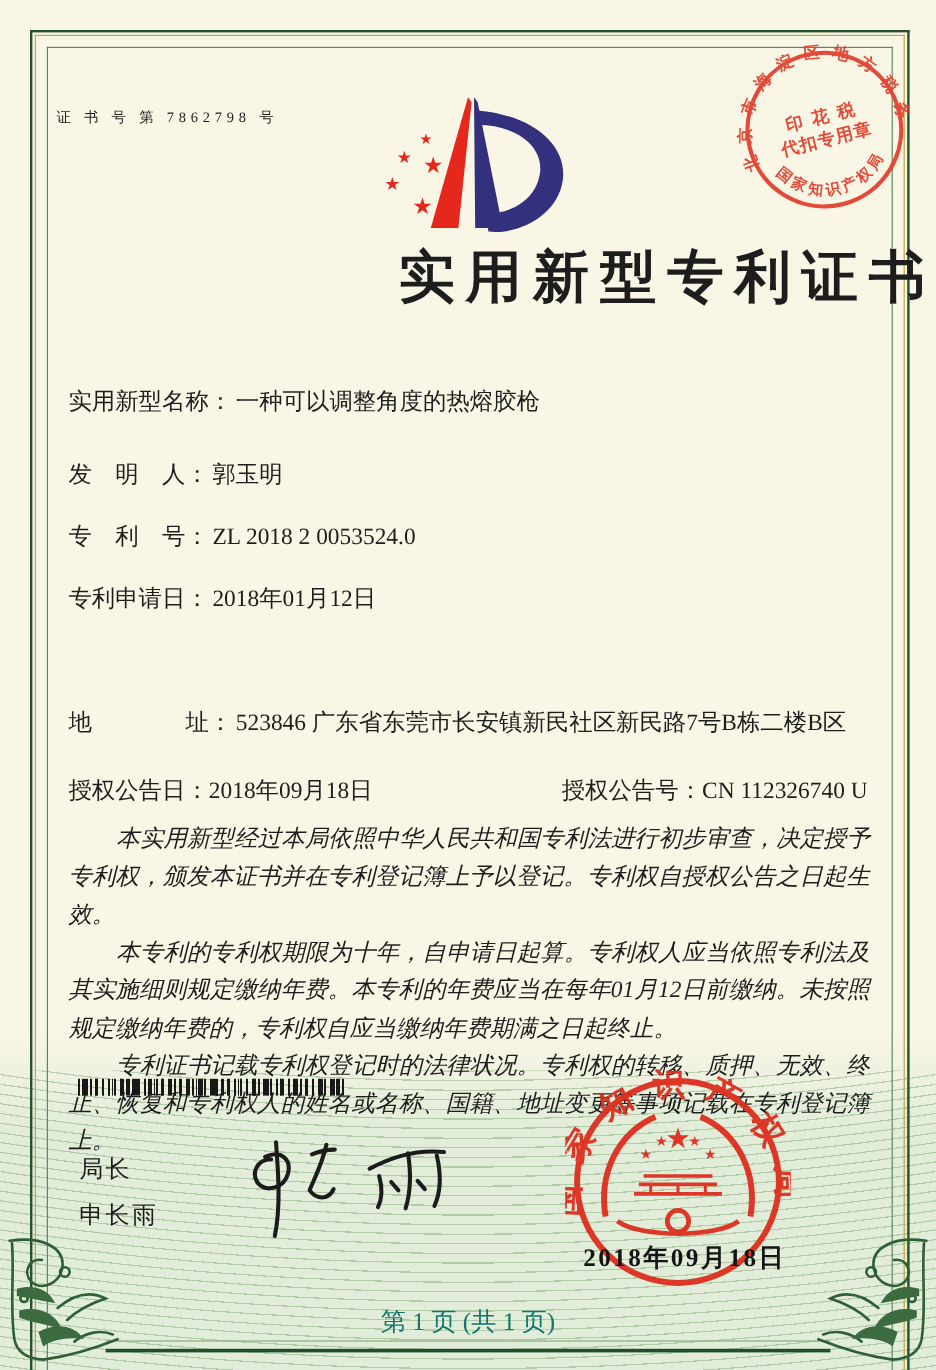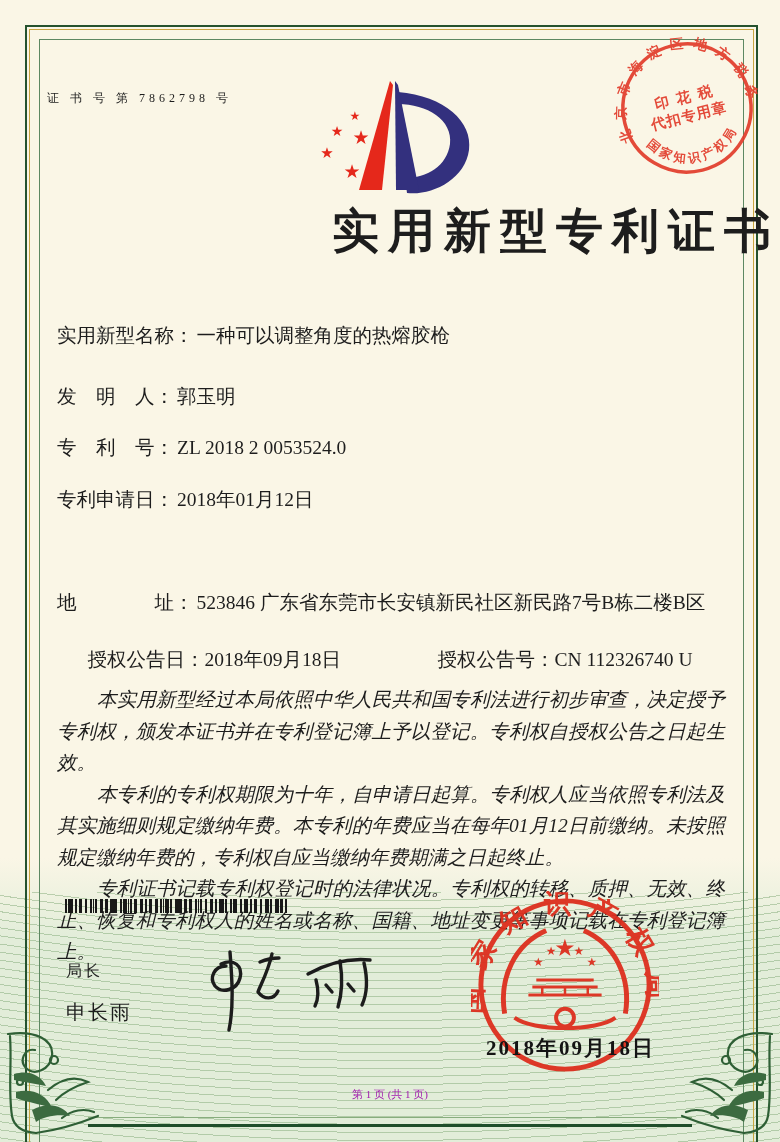--- a/index.html
+++ b/index.html
@@ -25,37 +25,37 @@
   
   .content{position:absolute;inset:0;z-index:5;}
   .cert-no{position:absolute;left:47px;top:90px;font-size:12px;letter-spacing:4px;}
   .logo{position:absolute;left:295px;top:76px;width:200px;height:134px;}
   .tax-stamp{position:absolute;left:612px;top:32px;width:150px;height:152px;z-index:6;opacity:.92;}
   .title{position:absolute;left:0;right:0;top:200px;text-align:right;font-size:47px;font-weight:bold;
          letter-spacing:9px;text-indent:9px;}
   .row{position:absolute;left:57px;right:57px;display:flex;font-size:19.5px;line-height:1.4;}
   .row .lbl{white-space:pre;flex:none;}
   .row .val{flex:1;margin-left:3px;}
-  .row.two-col{justify-content:center;}
+  .row.two-col{justify-content:space-between;}
   .row.two-col .pair{display:flex;}
   .row.two-col .pair.first{width:350px;flex:none;}
   .paras{position:absolute;left:57px;right:55px;top:684px;font-size:19.5px;line-height:31.5px;
          text-align:justify;}
   .paras p{margin:0;text-indent:2.05em;font-style:italic;}
   .barcode{position:absolute;left:65px;top:899px;width:222px;height:14px;z-index:5;
         background:
           repeating-linear-gradient(90deg,#181818 0 2px,rgba(0,0,0,0) 2px 5px),
           repeating-linear-gradient(90deg,#181818 0 1px,rgba(0,0,0,0) 1px 7px),
           repeating-linear-gradient(90deg,rgba(0,0,0,0) 0 3px,#181818 3px 5px,rgba(0,0,0,0) 5px 11px);}
-  .chief-label{position:absolute;left:66px;top:961px;font-size:16px;letter-spacing:2px;}
+  .chief-label{position:absolute;left:66px;top:961px;font-size:20px;letter-spacing:2px;}
   .chief-name{position:absolute;left:66px;top:999px;font-size:20px;letter-spacing:2px;}
   .signature{position:absolute;left:180px;top:928px;width:230px;height:122px;}
   .seal{position:absolute;left:471px;top:891px;width:188px;height:188px;z-index:5;opacity:.95;}
   .seal-date{position:absolute;left:486px;top:1034px;font-size:21px;font-weight:600;letter-spacing:2px;z-index:6;color:#141414;}
-  .footer{position:absolute;left:0;right:0;top:1087px;text-align:center;font-size:11px;z-index:5;color:#a21caf;}
+  .footer{position:absolute;left:0;right:0;top:1087px;text-align:center;font-size:21px;z-index:5;color:#0f766e;}
 </style>
 </head>
 <body>
 
 <div class="page">
 
   <div class="band">
     <div class="waves"></div>
   </div>
 

